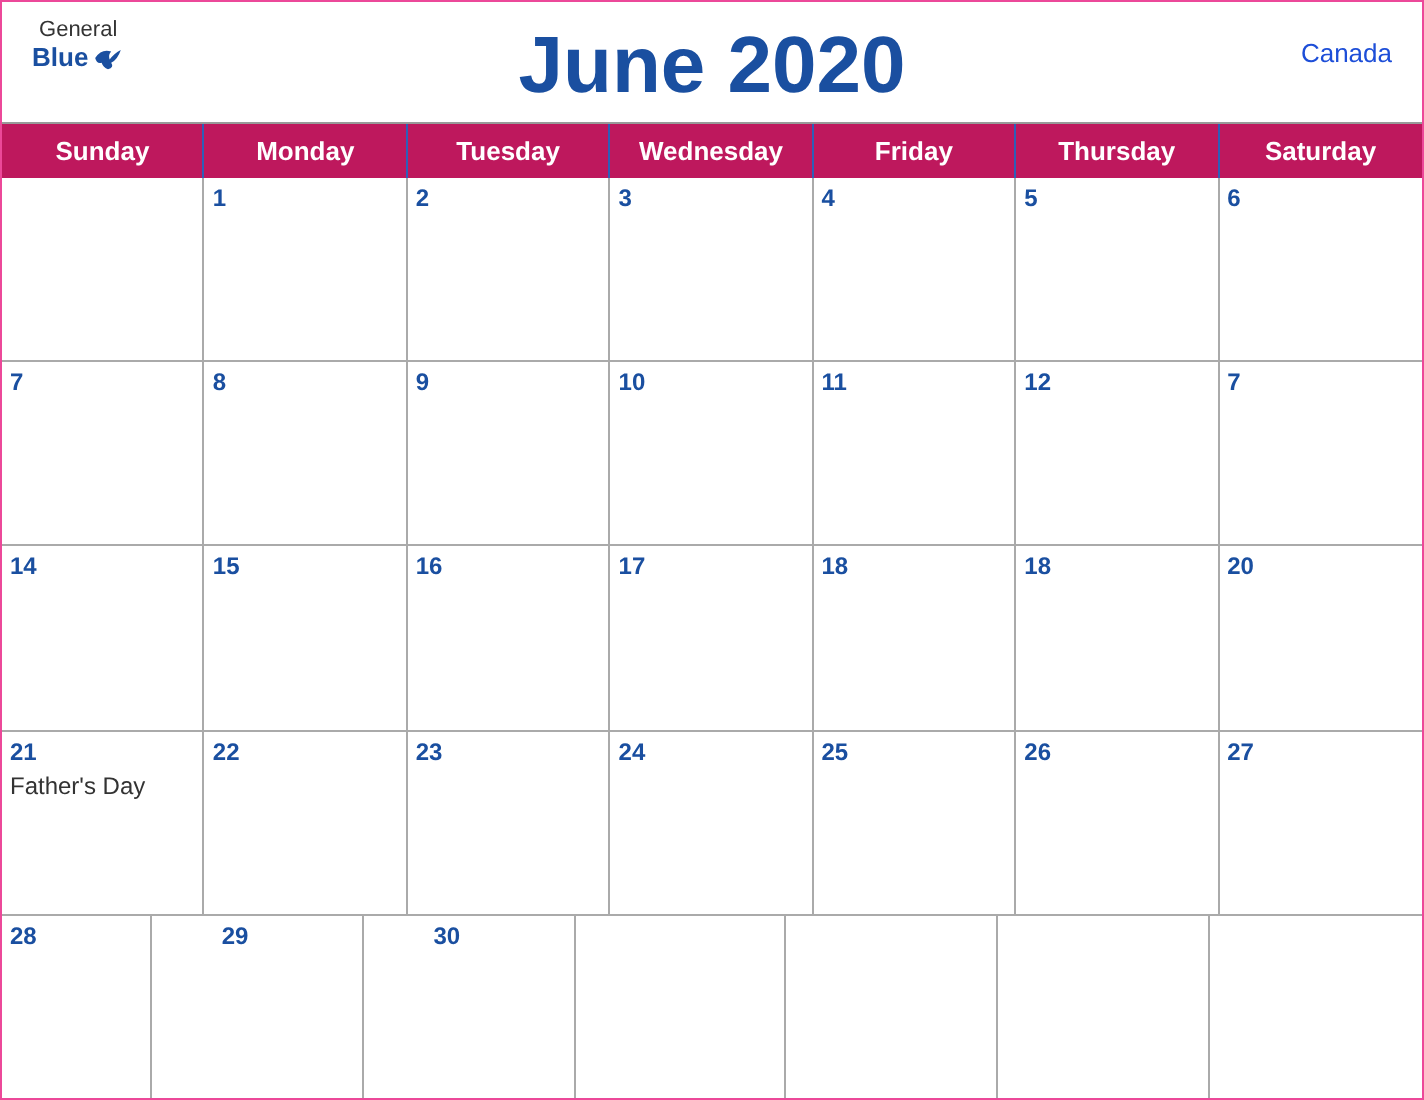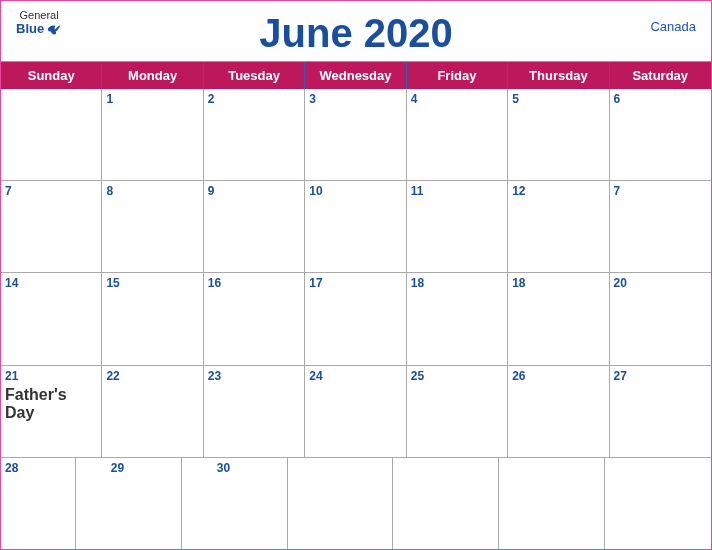--- a/index.html
+++ b/index.html
@@ -113,24 +113,23 @@
     .day-cell.empty {
       background: #fff;
     }
     .day-number {
       font-size: 12px;
       color: #1a4fa0;
       font-weight: bold;
       line-height: 1.3;
     }
     .event-label {
-      font-size: 16px;
+      font-size: 12px;
       color: #333;
       margin-top: 2px;
-      font-weight: bold;
     }
     
     .week-row .day-cell .day-number {
       color: #1a4fa0;
     }
   </style>
 </head>
 <body>
 
 <div class="calendar-container">

